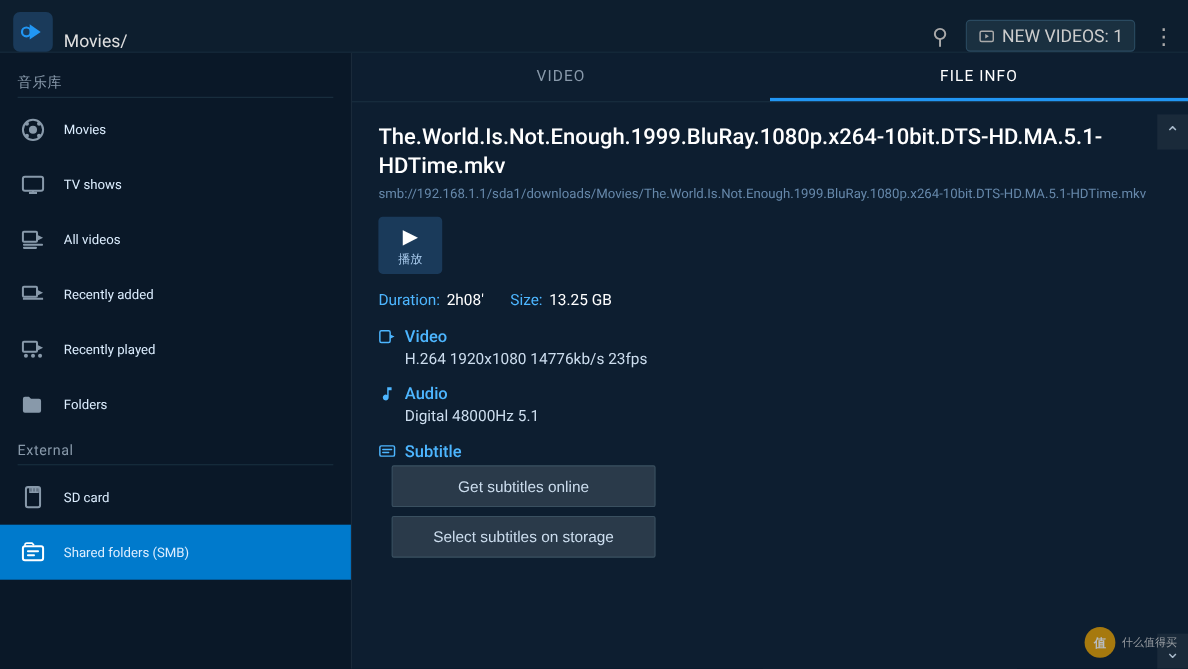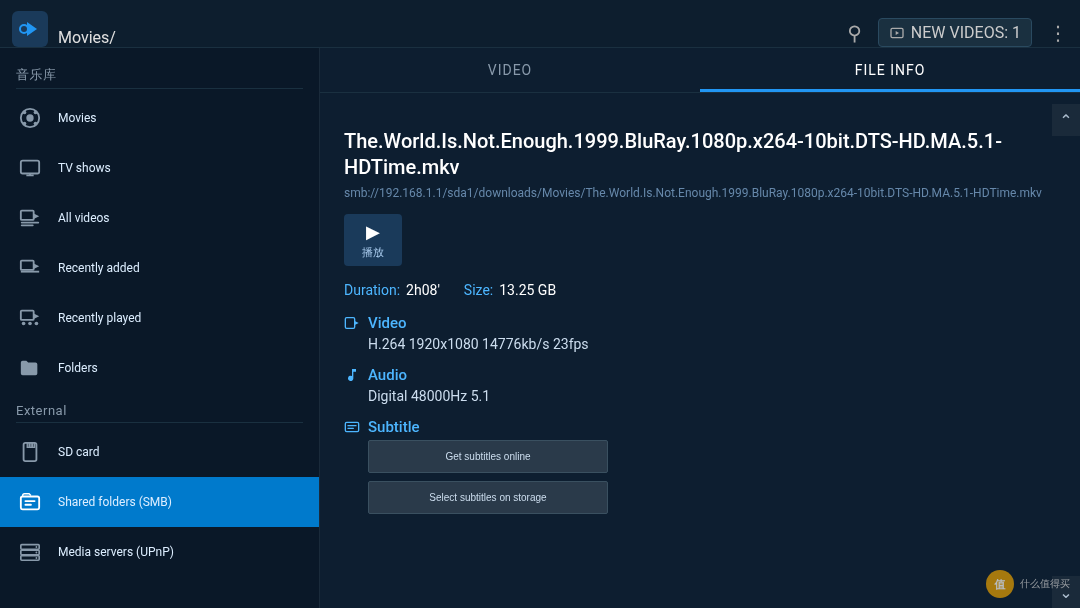--- a/index.html
+++ b/index.html
@@ -152,21 +152,20 @@
       padding: 18px 24px;
       overflow-y: auto;
       flex: 1;
     }
     .file-title {
       font-size: 20px;
       font-weight: 500;
       color: #ffffff;
       line-height: 1.3;
       margin-bottom: 6px;
-      margin-top: 17px;
     }
     .file-path {
       font-size: 12px;
       color: #6688aa;
       margin-bottom: 14px;
       word-break: break-all;
     }
     .play-btn {
       display: inline-flex;
       align-items: center;
@@ -231,26 +230,26 @@
       padding-left: 24px;
     }
 
     .subtitle-btn {
       display: block;
       width: 240px;
       padding: 10px 16px;
       background: #2a3a4a;
       border: 1px solid #3a5060;
       color: #ccddee;
-      font-size: 10px;
+      font-size: 14px;
       text-align: center;
       cursor: pointer;
       border-radius: 2px;
       margin-bottom: 8px;
-      margin-left: 24px;
+      margin-left: 12px;
     }
 
     
     .scroll-arrow {
       position: absolute;
       right: 0;
       width: 28px;
       height: 32px;
       background: #1a2a3a;
       display: flex;
@@ -410,33 +409,20 @@
         <svg width="22" height="22" viewBox="0 0 24 24" fill="#fff">
             <rect x="2" y="6" width="20" height="14" rx="2" fill="none" stroke="#fff" stroke-width="2"></rect>
             <path d="M4 6V5a2 2 0 012-2h5l2 2" stroke="#fff" stroke-width="1.5" fill="none"></path>
             <rect x="6" y="10" width="12" height="2" fill="#fff" rx="1"></rect>
             <rect x="6" y="14" width="8" height="2" fill="#fff" rx="1"></rect>
           </svg>
       </div>
       <span class="sidebar-item-label">Shared folders (SMB)</span>
     </div>
 
-    <div class="sidebar-item">
-      <div class="sidebar-item-icon">
-        <svg width="22" height="22" viewBox="0 0 24 24" fill="#8899aa">
-            <rect x="2" y="4" width="20" height="5" rx="1" fill="none" stroke="#8899aa" stroke-width="1.8"></rect>
-            <rect x="2" y="10" width="20" height="5" rx="1" fill="none" stroke="#8899aa" stroke-width="1.8"></rect>
-            <rect x="2" y="16" width="20" height="5" rx="1" fill="none" stroke="#8899aa" stroke-width="1.8"></rect>
-            <circle cx="19" cy="6.5" r="1" fill="#8899aa"></circle>
-            <circle cx="19" cy="12.5" r="1" fill="#8899aa"></circle>
-            <circle cx="19" cy="18.5" r="1" fill="#8899aa"></circle>
-          </svg>
-      </div>
-      <span class="sidebar-item-label">Media servers (UPnP)</span>
-    </div>
   </div>
 
   <div class="main-content">
 
     <div class="tabs">
       <div class="tab">
         <span>VIDEO</span>
       </div>
       <div class="tab active">
         <span>FILE INFO</span>

